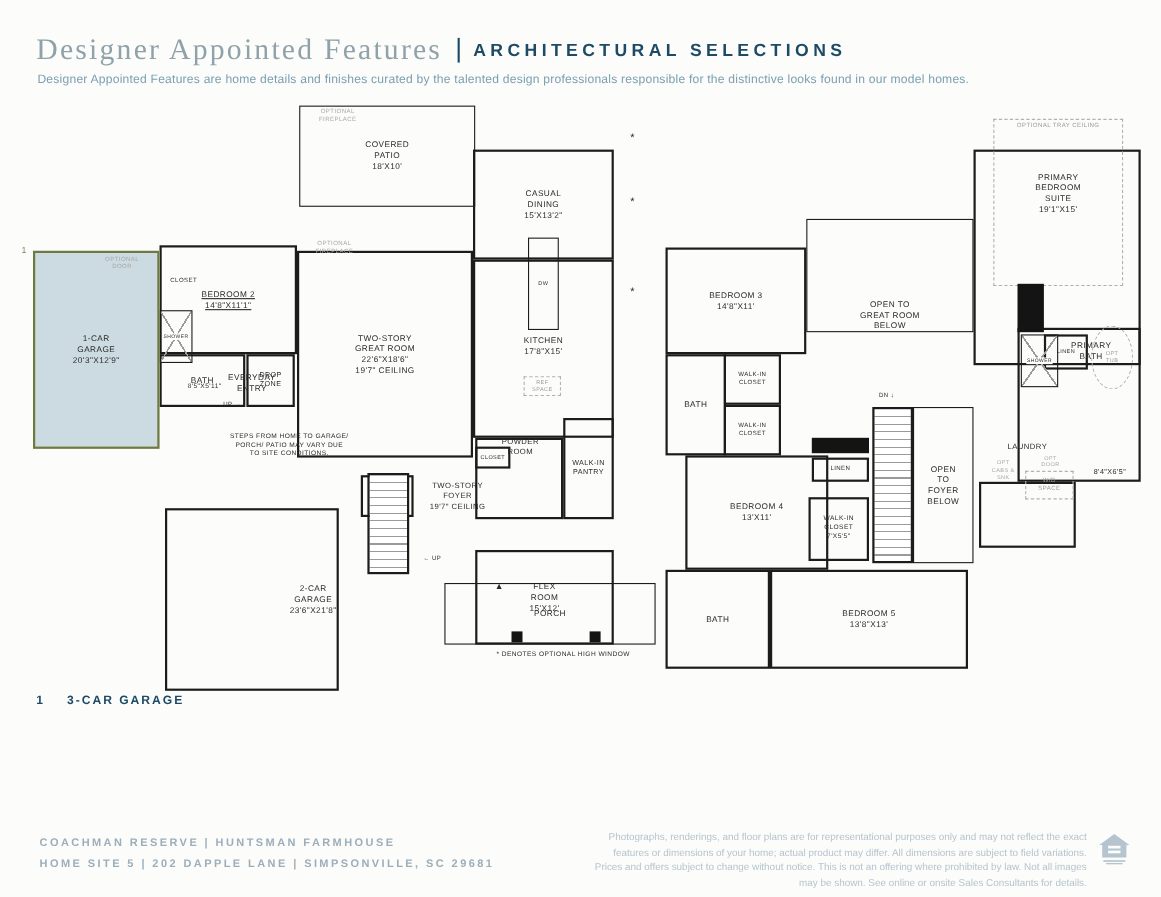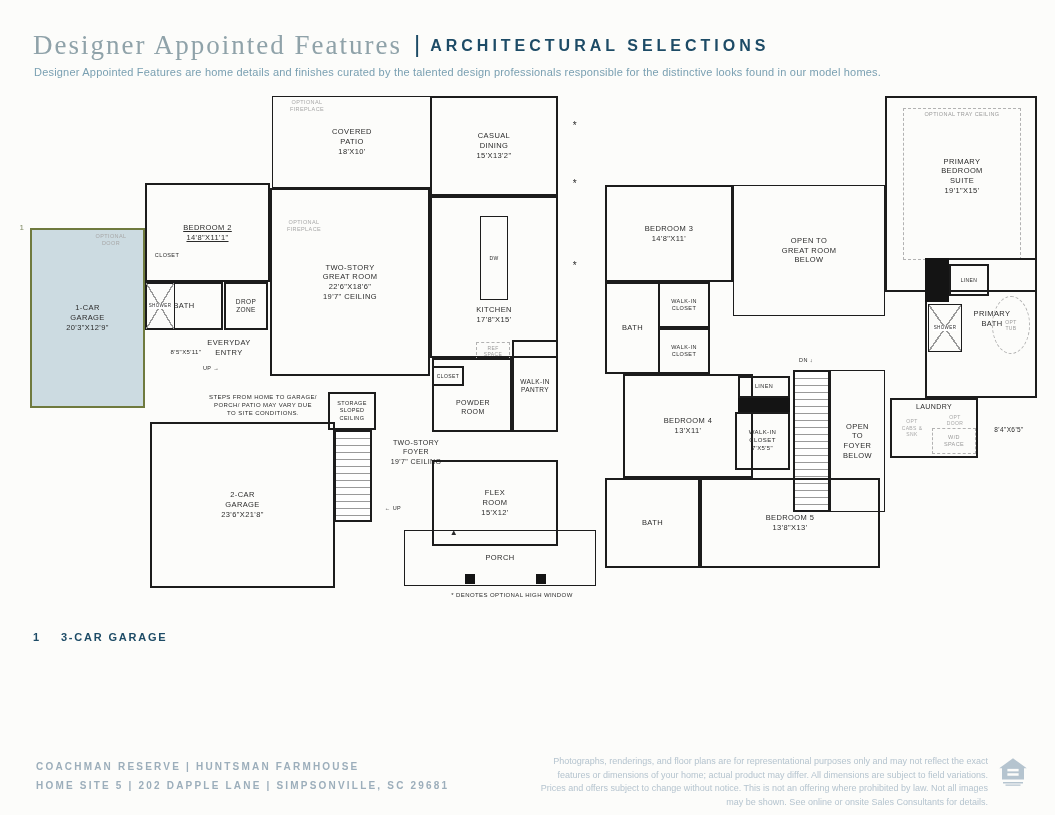--- a/index.html
+++ b/index.html
@@ -13,21 +13,21 @@
   .hdr .pipe{font-size:24px;color:#1d4b66;font-weight:300;margin:0 10px 0 12px;vertical-align:2px;}
   .hdr .caps{font-size:16px;font-weight:bold;letter-spacing:4px;color:#1d4b66;vertical-align:3px;}
   .sub{position:absolute;left:34px;top:66px;font-size:11px;color:#7aa0b2;letter-spacing:0.2px;}
   
   .plan{position:absolute;}
   #plan1{left:28px;top:92px;width:570px;height:512px;}
   #plan2{left:600px;top:92px;width:442px;height:500px;}
   .rm{position:absolute;display:flex;align-items:center;justify-content:center;
       text-align:center;box-sizing:border-box;color:#2b2b2b;font-weight:500;
       font-size:7.5px;line-height:1.3;letter-spacing:0.4px;white-space:pre-line;}
-  .t-room{border:2.5px solid #1c1c1c;}
+  .t-room{border:2.5px solid #1c1c1c;margin-top:40px;}
   .t-room-thin{border:1.5px solid #1c1c1c;}
   .t-highlight{border:2.5px solid #6f7a3e;background:#ccdbe1;}
   .t-dashed{border:1px dashed #b2b2b2;color:#9a9a9a;}
   .t-oval{border:1.5px dashed #b2b2b2;border-radius:50%;color:#9a9a9a;}
   .t-gray-label{color:#a8a8a8;}
   .t-label{}
   .t-black{background:#141414;}
   .t-stairs{border:2px solid #1c1c1c;background:repeating-linear-gradient(180deg,#fff 0 6px,#9a9a9a 6px 7px);}
   .t-shower{border:1.5px solid #1c1c1c;background:
       linear-gradient(to top right,transparent 48.5%,#9a9a9a 48.5% 51.5%,transparent 51.5%),
@@ -95,21 +95,21 @@
 TO SITE CONDITIONS.</span></div>
     <div class="rm t-room" style="left: 300px; top: 300px; width: 48px; height: 38px; font-size: 5.5px;"><span>STORAGE
 SLOPED
 CEILING</span></div>
     <div class="rm t-stairs" style="left: 306px; top: 338px; width: 38px; height: 92px;"></div>
     <div class="rm t-label" style="left: 344px; top: 342px; width: 88px; height: 36px; font-size: 7px;"><span>TWO-STORY
 FOYER
 19'7" CEILING</span></div>
     <div class="rm t-label" style="left: 348px; top: 412px; width: 34px; height: 10px; font-size: 5.5px;"><span>← UP</span></div>
     <div class="rm t-label" style="left: 420px; top: 436px; width: 12px; height: 10px; font-size: 8px;"><span>▲</span></div>
-    <div class="rm t-room" style="left: 122px; top: 330px; width: 185px; height: 166px;"><span>2-CAR
+    <div class="rm t-room" style="left: 122px; top: 330px; width: 158px; height: 166px; justify-content: flex-end;"><span>2-CAR
 GARAGE
 23'6"X21'8"</span></div>
     <div class="rm t-room" style="left: 404px; top: 266px; width: 80px; height: 74px;"></div>
     <div class="rm t-room" style="left: 404px; top: 274px; width: 32px; height: 20px; font-size: 5px;"><span>CLOSET</span></div>
     <div class="rm t-label" style="left: 414px; top: 304px; width: 62px; height: 22px; font-size: 7px;"><span>POWDER
 ROOM</span></div>
     <div class="rm t-room" style="left: 484px; top: 248px; width: 46px; height: 92px; font-size: 6.5px;"><span>WALK-IN
 PANTRY</span></div>
     <div class="rm t-room" style="left: 404px; top: 368px; width: 126px; height: 86px;"><span>FLEX
 ROOM
@@ -124,21 +124,21 @@
   </div>
 <div id="plan2" class="plan">
     <div class="rm t-room" style="left: 285px; top: 4px; width: 152px; height: 196px;"></div>
     <div class="rm t-dashed top-align" style="left: 303px; top: 16px; width: 118px; height: 152px; font-size: 5.5px;"><span>OPTIONAL TRAY CEILING</span></div>
     <div class="rm t-label" style="left: 317px; top: 58px; width: 90px; height: 52px;"><span>PRIMARY
 BEDROOM
 SUITE
 19'1"X15'</span></div>
     <div class="rm t-room" style="left: 5px; top: 93px; width: 128px; height: 97px;"><span>BEDROOM 3
 14'8"X11'</span></div>
-    <div class="rm t-room-thin" style="left: 133px; top: 93px; width: 152px; height: 131px;"><span>OPEN TO
+    <div class="rm t-room-thin" style="left: 133px; top: 107px; width: 152px; height: 103px; align-items: flex-end;"><span>OPEN TO
 GREAT ROOM
 BELOW</span></div>
     <div class="rm t-room" style="left: 5px; top: 190px; width: 55px; height: 92px;"><span>BATH</span></div>
     <div class="rm t-room" style="left: 58px; top: 190px; width: 52px; height: 46px; font-size: 5.5px;"><span>WALK-IN
 CLOSET</span></div>
     <div class="rm t-room" style="left: 58px; top: 236px; width: 52px; height: 46px; font-size: 5.5px;"><span>WALK-IN
 CLOSET</span></div>
     <div class="rm t-room" style="left: 23px; top: 282px; width: 130px; height: 104px;"><span>BEDROOM 4
 13'X11'</span></div>
     <div class="rm t-room" style="left: 138px; top: 284px; width: 52px; height: 22px; font-size: 5.5px;"><span>LINEN</span></div>

